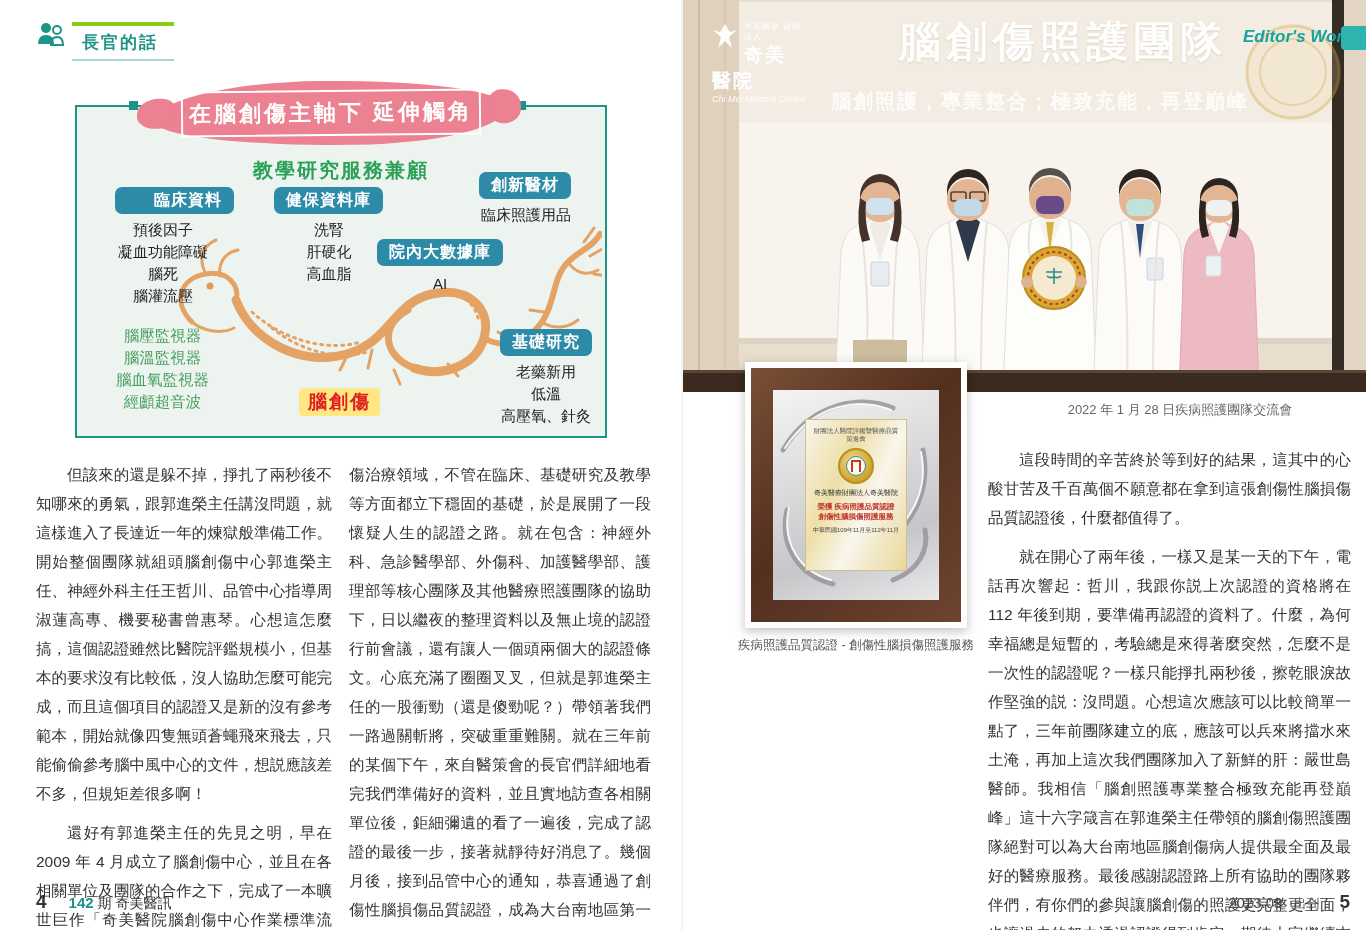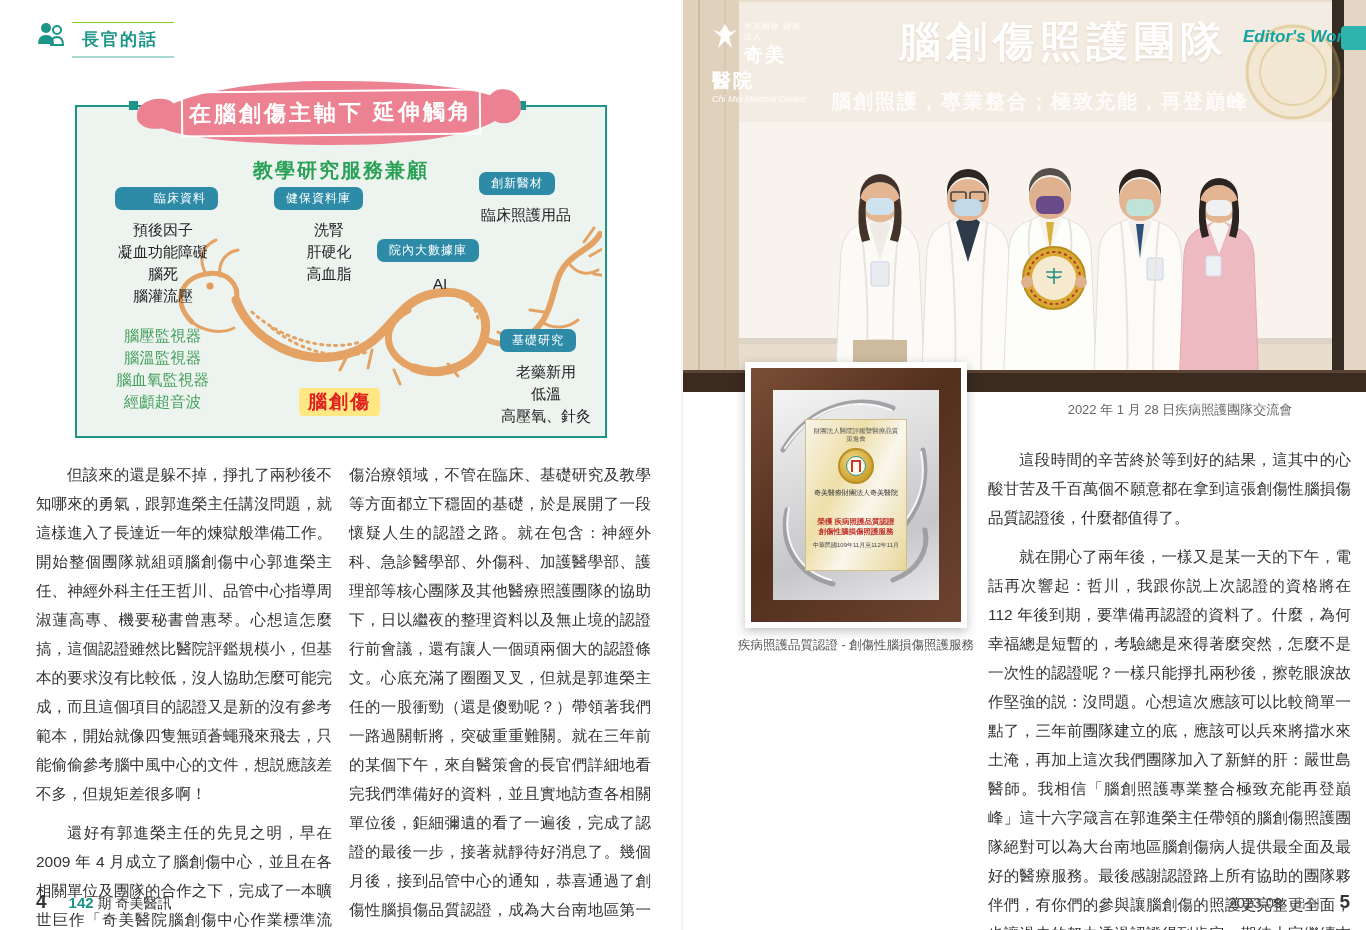--- a/index.html
+++ b/index.html
@@ -3,35 +3,35 @@
 <meta charset="utf-8">
 <style>
   * { margin:0; padding:0; box-sizing:border-box; }
   html,body { width:1366px; height:930px; }
   body { font-family:"Liberation Sans","DejaVu Sans",sans-serif; background:#ffffff; position:relative; overflow:hidden; }
   .abs { position:absolute; }
   .canvas { position:relative; width:1366px; height:930px; background:#ffffff; }
 
   
   .section-tag { left:72px; top:22px; color:#1d9488; font-size:17px; font-weight:bold;
-    padding:5px 16px 5px 10px; border-top:1px solid #84cc16; border-bottom:2px solid #a8d8d2; letter-spacing:2px; }
+    padding:5px 16px 5px 10px; border-top:4px solid #84cc16; border-bottom:2px solid #a8d8d2; letter-spacing:2px; }
   .tag-icon { left:34px; top:18px; }
 
   .diagram { left:75px; top:105px; width:532px; height:333px; background:#edf4ef; border:2px solid #1c9488; }
   .brush { left:78px; top:-26px; width:352px; height:64px; background:#ec8191;
     border-radius:48% 52% 44% 56% / 62% 44% 58% 40%; transform:rotate(-0.6deg); }
   .brush:before { content:""; position:absolute; left:-18px; top:16px; width:40px; height:30px;
     background:#ec8191; border-radius:60% 40% 50% 50%/55% 45% 60% 40%; }
   .brush:after { content:""; position:absolute; right:-14px; top:10px; width:34px; height:34px;
     background:#ec8191; border-radius:45% 55% 50% 50%/50% 50% 45% 55%; }
   .brush-inner { position:absolute; left:26px; right:26px; top:9px; bottom:9px; border:2px solid #ffffff;
     display:flex; align-items:center; justify-content:center; color:#ffffff; font-size:22px; font-weight:bold; letter-spacing:3px; }
   .corner-sq { width:9px; height:9px; background:#1c9488; position:absolute; top:-6px; }
   .d-subtitle { left:0; right:0; top:50px; text-align:center; color:#2ba157; font-size:20px; font-weight:bold; letter-spacing:2px; }
-  .dbox { position:absolute; background:#2d8ba8; color:#ffffff; font-weight:normal; font-size:12px;
+  .dbox { position:absolute; background:#2d8ba8; color:#ffffff; font-weight:bold; font-size:16px;
     padding:3px 12px; border-radius:7px; letter-spacing:1px; white-space:nowrap; }
   .ditems { position:absolute; text-align:center; font-size:15px; line-height:22px; color:#222222; }
   .ditems.green { color:#47a05f; font-size:15.5px; }
   .center-tag { position:absolute; background:#ffe784; color:#e01f1f; font-weight:bold; font-size:19px;
     padding:1px 9px; border-radius:4px; letter-spacing:2px; }
 
   .bodycol { font-size:15.5px; line-height:29px; color:#333333; text-align:justify; }
   .bodycol p { text-indent:2em; margin-bottom:10px;margin-top:8px; }
   .bodycol p.noindent { text-indent:0; }
 
@@ -63,21 +63,21 @@
     background:linear-gradient(115deg,#f8f4e9 0%,#eedfa8 35%,#f9f6ec 60%,#e9d79a 100%);
     border:1px solid #cfc08c; text-align:center; padding-top:7px; }
   .cert-issuer { font-size:6.5px; color:#555; line-height:8px; padding:0 6px; }
   .medal { width:36px; height:36px; border-radius:50%; background:radial-gradient(circle at 40% 35%,#f0d98b,#cfa330 70%);
     margin:5px auto 4px; border:2px solid #b98f24; position:relative; }
   .medal-inner { position:absolute; left:6px; top:6px; right:6px; bottom:6px; border-radius:50%;
     background:#fdf8ea; border:1.5px solid #2e8f86; }
   .medal-mark { position:absolute; left:50%; top:50%; width:10px; height:12px; transform:translate(-50%,-50%);
     border-left:2px solid #c0392b; border-right:2px solid #c0392b; border-top:2px solid #c0392b; }
   .cert-hospital { font-size:7px; color:#333; margin-top:2px; }
-  .cert-award { font-size:7.5px; color:#c0342b; font-weight:bold; line-height:10px; margin-top:19px; }
+  .cert-award { font-size:7.5px; color:#c0342b; font-weight:bold; line-height:10px; margin-top:4px; }
   .cert-validity { font-size:6px; color:#444; margin-top:4px; }
   .plaque-caption { left:722px; top:637px; width:268px; text-align:center; font-size:12.5px; color:#555555; }
 
   .right-col { left:988px; top:437px; width:363px; }
 
   .footer-right { left:1050px; top:891px; width:300px; text-align:right; }
   .footer-right .date { font-size:15px; color:#444; }
   .footer-right .dlabel { font-size:13px; color:#666; margin-left:11px; margin-right:20px; }
   .footer-right .pnum { font-size:19px; font-weight:bold; color:#333; }
 

